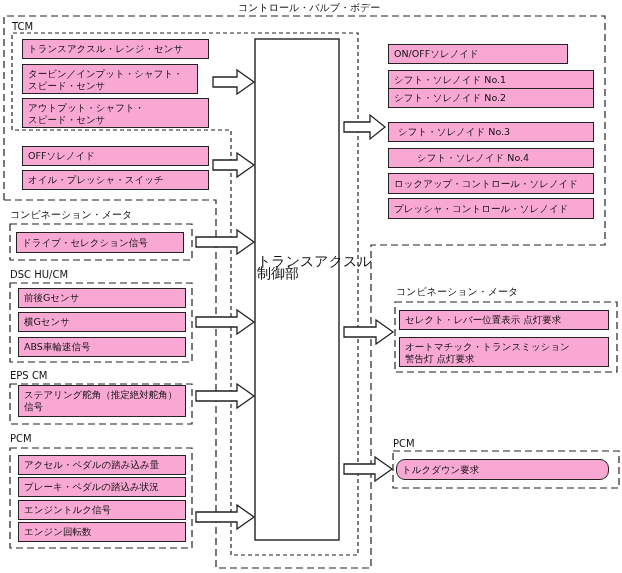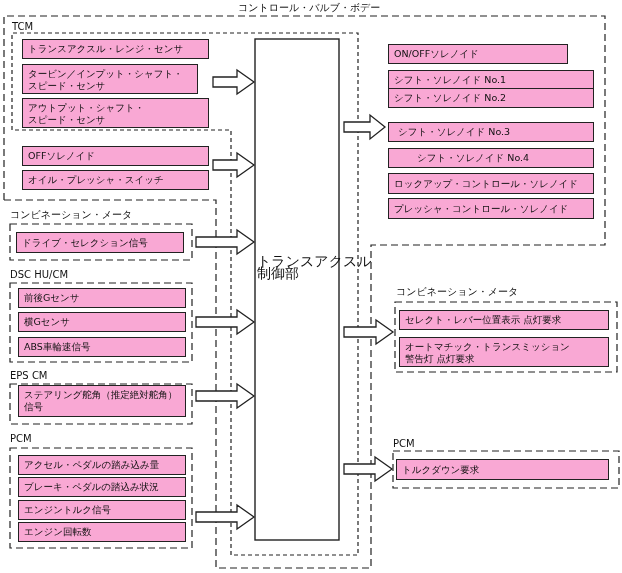--- a/index.html
+++ b/index.html
@@ -89,13 +89,13 @@
 <div class="box" style="left:388px;top:148px;width:206px;height:20px;padding-left:28px;">シフト・ソレノイド No.4</div>
 <div class="box" style="left:388px;top:173px;width:206px;height:21px;">ロックアップ・コントロール・ソレノイド</div>
 <div class="box" style="left:388px;top:198px;width:206px;height:21px;">プレッシャ・コントロール・ソレノイド</div>
 
 <div class="lbl" style="left:396px;top:286px;">コンビネーション・メータ</div>
 <div class="box" style="left:399px;top:310px;width:210px;height:20px;">セレクト・レバー位置表示 点灯要求</div>
 <div class="box two" style="left:399px;top:337px;width:210px;height:30px;">オートマチック・トランスミッション
 警告灯 点灯要求</div>
 
 <div class="lbl" style="left:393px;top:438px;">PCM</div>
-<div class="box" style="left:396px;top:459px;width:213px;height:21px;">トルクダウン要求</div>
+<div class="box" style="left:396px;top:459px;width:213px;height:21px;border-radius:9px;">トルクダウン要求</div>
 
 </body></html>

